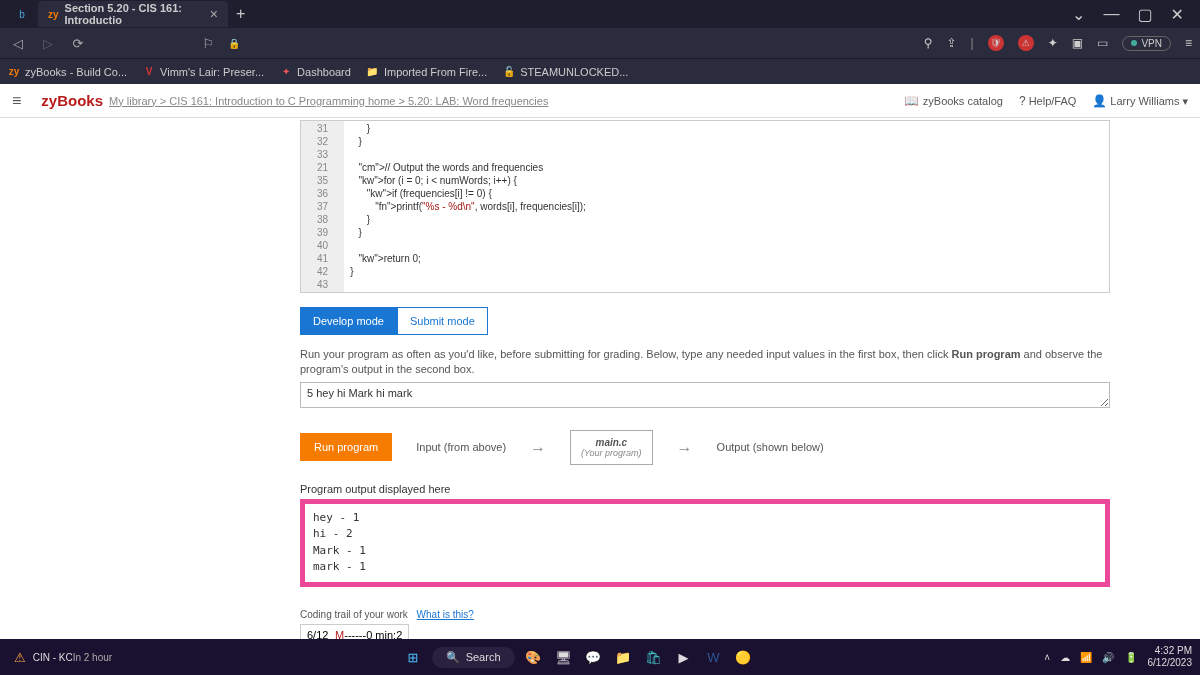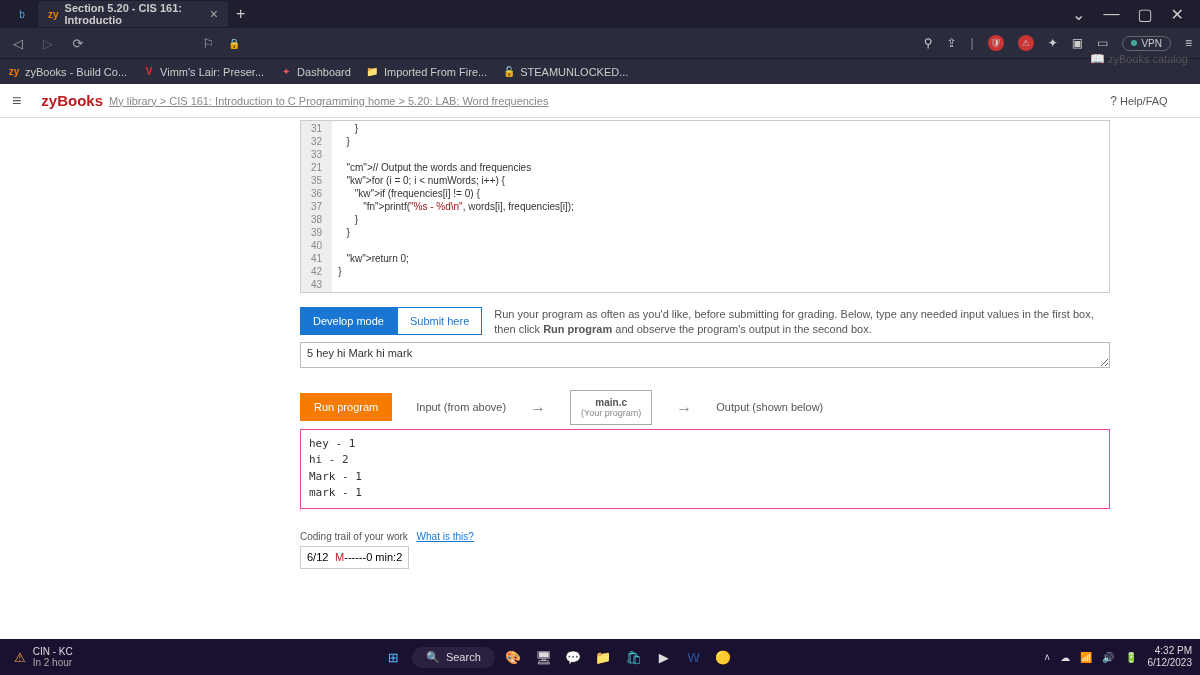--- a/index.html
+++ b/index.html
@@ -28,48 +28,48 @@
 .bookmarks { height: 26px; background: #2b2b3e; border-top: 1px solid #1a1a2a; display: flex; align-items: center; padding: 0 8px; gap: 16px; font-size: 11px; color: #ccc; }
 .bm { display: flex; align-items: center; gap: 5px; }
 .bm .fi { width: 12px; height: 12px; display: inline-flex; align-items: center; justify-content: center; font-size: 10px; }
 
 
 .page { background: #fff; height: 555px; display: flex; flex-direction: column; }
 .zy-header { height: 34px; display: flex; align-items: center; padding: 0 12px; border-bottom: 1px solid #ddd; }
 .menu-icon { color: #555; font-size: 16px; margin-right: 8px; }
 .zy-logo { color: #b91c1c; font-weight: bold; font-size: 15px; margin-left: 12px; }
 .breadcrumb { color: #888; font-size: 11px; margin-left: 6px; text-decoration: underline; }
-.zy-right { margin-left: auto; display: flex; gap: 28px; align-items: center; font-size: 11px; color: #555; flex-direction: column; }
+.zy-right { margin-left: auto; display: flex; gap: 16px; align-items: flex-end; font-size: 11px; color: #555; }
 .zy-right .ico { font-size: 12px; }
 
 .content { flex: 1; overflow-y: auto; background: #fff; padding: 0 90px 0 300px; position: relative; }
 
 .code-area { border: 1px solid #ccc; margin-top: 2px; display: flex; font-family: Consolas, monospace; font-size: 10px; color: #333; position: relative; }
-.gutter { background: #eee; color: #888; text-align: right; padding: 1px 10px; line-height: 13px; }
+.gutter { background: #eee; color: #888; text-align: right; padding: 1px 16px; line-height: 13px; }
 .code-lines { padding: 1px 6px; line-height: 13px; white-space: pre; flex: 1; }
 .str { color: #a31515; }
 
-.mode-row { display: flex; align-items: flex-start; margin-top: 14px; gap: 12px; }
+.mode-row { display: flex; align-items: flex-start; margin-top: 14px; gap: 12px; flex-direction: column; }
 .mode-btns { display: flex; }
 .mode-btn { padding: 7px 12px; font-size: 11px; border: 1px solid #1976d2; cursor: pointer; }
 .mode-btn.active { background: #1976d2; color: #fff; }
 .mode-btn.inactive { background: #fff; color: #1976d2; }
 .mode-desc { font-size: 11px; color: #555; line-height: 1.4; flex: 1; }
 
 .input-label { font-size: 11px; color: #333; margin-top: 16px; }
 .input-box { width: 100%; border: 1px solid #bbb; padding: 4px 6px; font-size: 11px; color: #333; margin-top: 4px; font-family: inherit; resize: vertical; height: 26px; }
 
 .run-row { display: flex; align-items: center; gap: 24px; margin-top: 18px; font-size: 11px; color: #555; }
 .run-btn { background: #f57c00; color: #fff; border: none; padding: 8px 14px; font-size: 11px; cursor: pointer; }
-.flow-box { border: 1px solid #aaa; padding: 6px 10px; text-align: center; font-size: 10px; }
+.flow-box { border: 1px solid #aaa; padding: 6px 10px; text-align: center; font-size: 10px; font-style: italic; }
 .flow-box .sub { color: #888; font-size: 9px; }
 .arrow { color: #888; font-size: 16px; }
 
 .out-label { font-size: 11px; color: #333; margin-top: 18px; }
-.out-box { border: 1px solid #ec4899; padding: 6px 8px; font-family: Consolas, monospace; font-size: 11px; color: #333; margin-top: 4px; line-height: 1.5; white-space: pre; }
+.out-box { border: 5px solid #ec4899; padding: 6px 8px; font-family: Consolas, monospace; font-size: 11px; color: #333; margin-top: 4px; line-height: 1.5; white-space: pre; }
 
 .trail-label { font-size: 10px; color: #555; margin-top: 22px; }
 .trail-link { color: #1976d2; text-decoration: underline; margin-left: 6px; }
 .trail-box { border: 1px solid #ccc; padding: 4px 6px; font-family: Consolas, monospace; font-size: 11px; margin-top: 4px; display: inline-block; }
 .trail-m { color: #b71c1c; }
 
 
 .taskbar { height: 36px; background: #1a1030; display: flex; align-items: center; padding: 0 8px; color: #ddd; font-size: 10px; }
 .weather { display: flex; flex-direction: column; gap: 1px; font-size: 10px; margin-left: 6px; }
 .weather .ico { color: #fa4; font-size: 13px; margin-right: 6px; }
@@ -179,41 +179,42 @@
           <div>41</div>
           <div>42</div>
           <div>43</div>
         </div>
       <div class="code-lines" id="codelines"><div>      }</div><div>   }</div><div>&nbsp;</div><div>   <span class="&lt;span">"cm"</span>&gt;// Output the words and frequencies</div><div>   <span class="&lt;span">"kw"</span>&gt;for (i = 0; i &lt; numWords; i++) {</div><div>      <span class="&lt;span">"kw"</span>&gt;if (frequencies[i] != 0) {</div><div>         <span class="&lt;span">"fn"</span>&gt;printf(<span class="str">"%s - %d\n"</span>, words[i], frequencies[i]);</div><div>      }</div><div>   }</div><div>&nbsp;</div><div>   <span class="&lt;span">"kw"</span>&gt;return 0;</div><div>}</div><div>&nbsp;</div></div>
     </div>
 
     <div class="mode-row">
       <div class="mode-btns">
         <div class="mode-btn active">Develop mode</div>
-        <div class="mode-btn inactive">Submit here</div>
+        <div class="mode-btn inactive">Submit mode</div>
       </div>
       <div class="mode-desc">
         <span>Run your program as often as you'd like, before submitting for grading. Below, type any needed input values in the first box, then click </span><b>Run program</b><span> and observe the program's output in the second box.</span>
       </div>
     </div>
 
     <textarea class="input-box" style="">5 hey hi Mark hi mark</textarea>
 
     <div class="run-row">
       <button class="run-btn">Run program</button>
       <span>Input (from above)</span>
       <span class="arrow">→</span>
       <div class="flow-box">
         <div style="font-weight:600">main.c</div>
         <div class="sub">(Your program)</div>
       </div>
       <span class="arrow">→</span>
       <span>Output (shown below)</span>
     </div>
 
+    <div class="out-label">Program output displayed here</div>
     <div class="out-box">hey - 1
 hi - 2
 Mark - 1
 mark - 1</div>
 
     <div class="trail-label">
       <span>Coding trail of your work</span>
       <a class="trail-link">What is this?</a>
     </div>
     <div class="trail-box">
@@ -223,21 +224,21 @@
     
 
     
 
   </div>
 </div>
 
 <div class="taskbar">
   <span class="weather" style="flex-direction:row;align-items:center">
     <span class="ico">⚠</span>
-    <span style="display:flex;flex-direction:column">
+    <span style="display:flex;flex-direction:row">
       <span>CIN - KC</span>
       <span style="color:#aaa">In 2 hour</span>
     </span>
   </span>
   <div class="tb-center">
     <span class="tb-icon" style="color:#4cc2ff">⊞</span>
     <div class="search-box">
       <span>🔍</span>
       <span>Search</span>
     </div>

